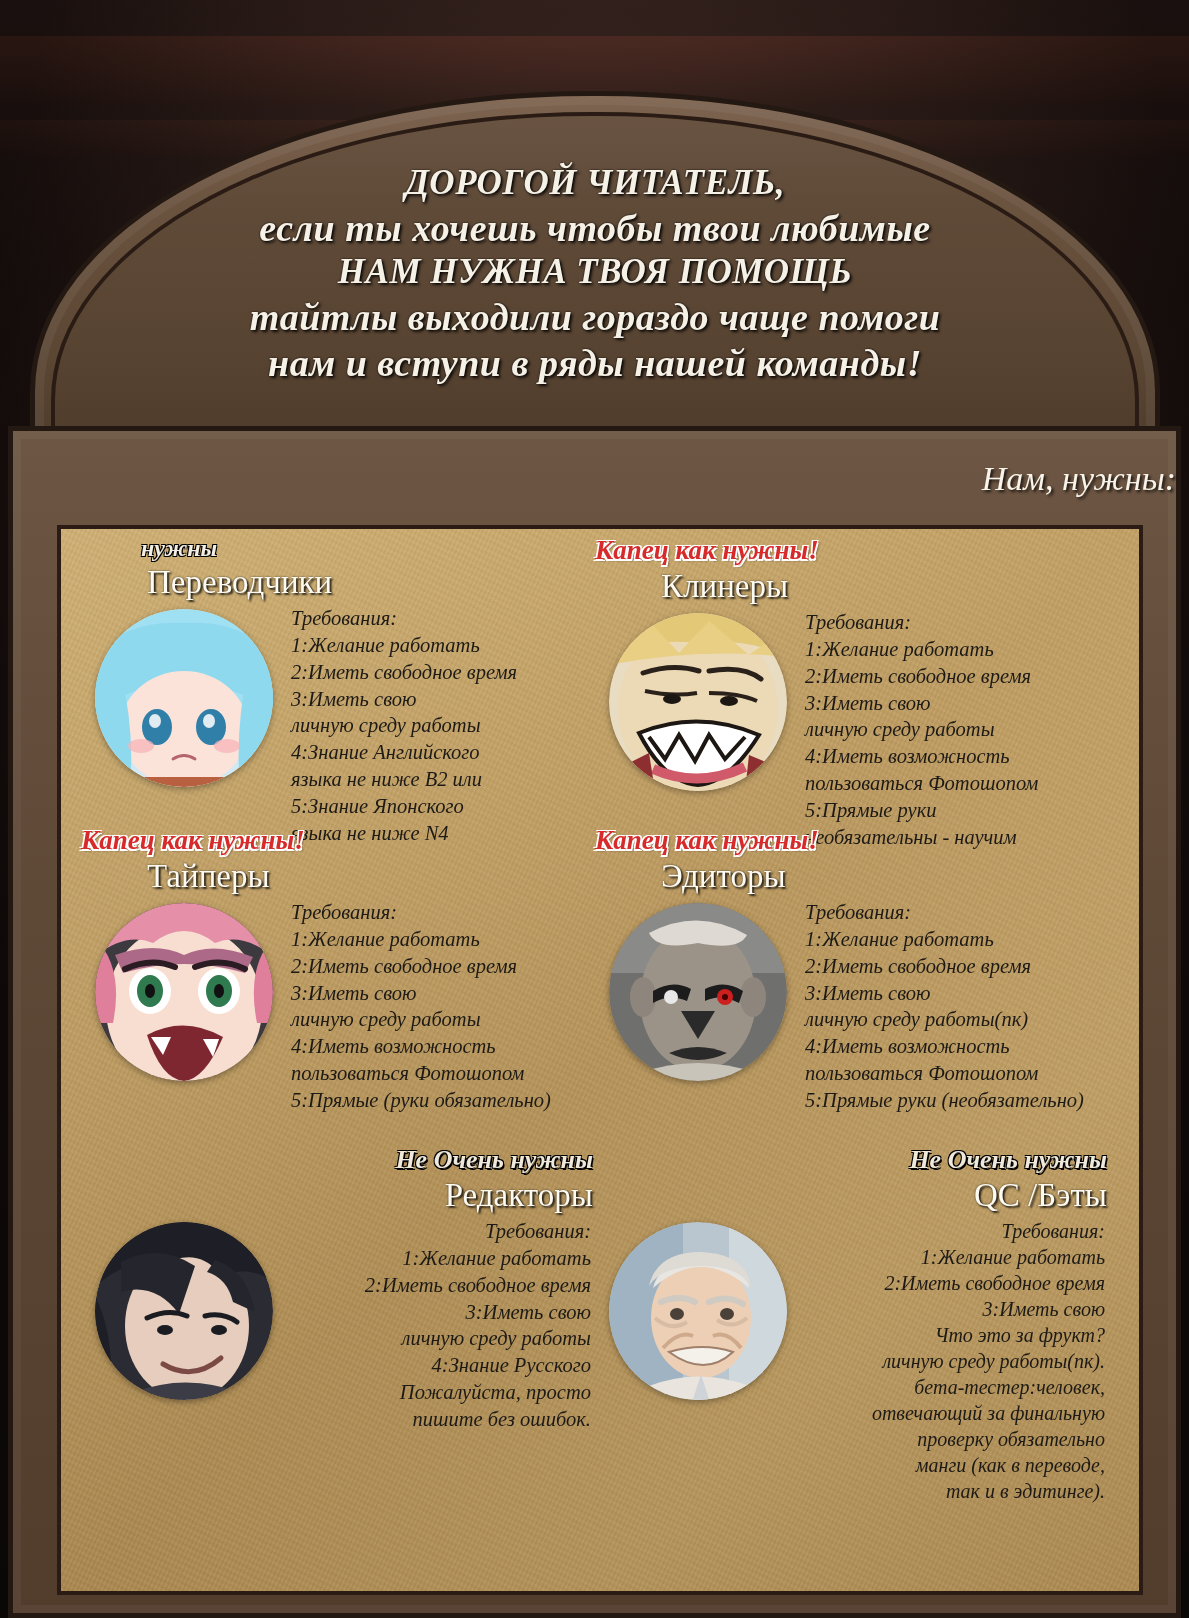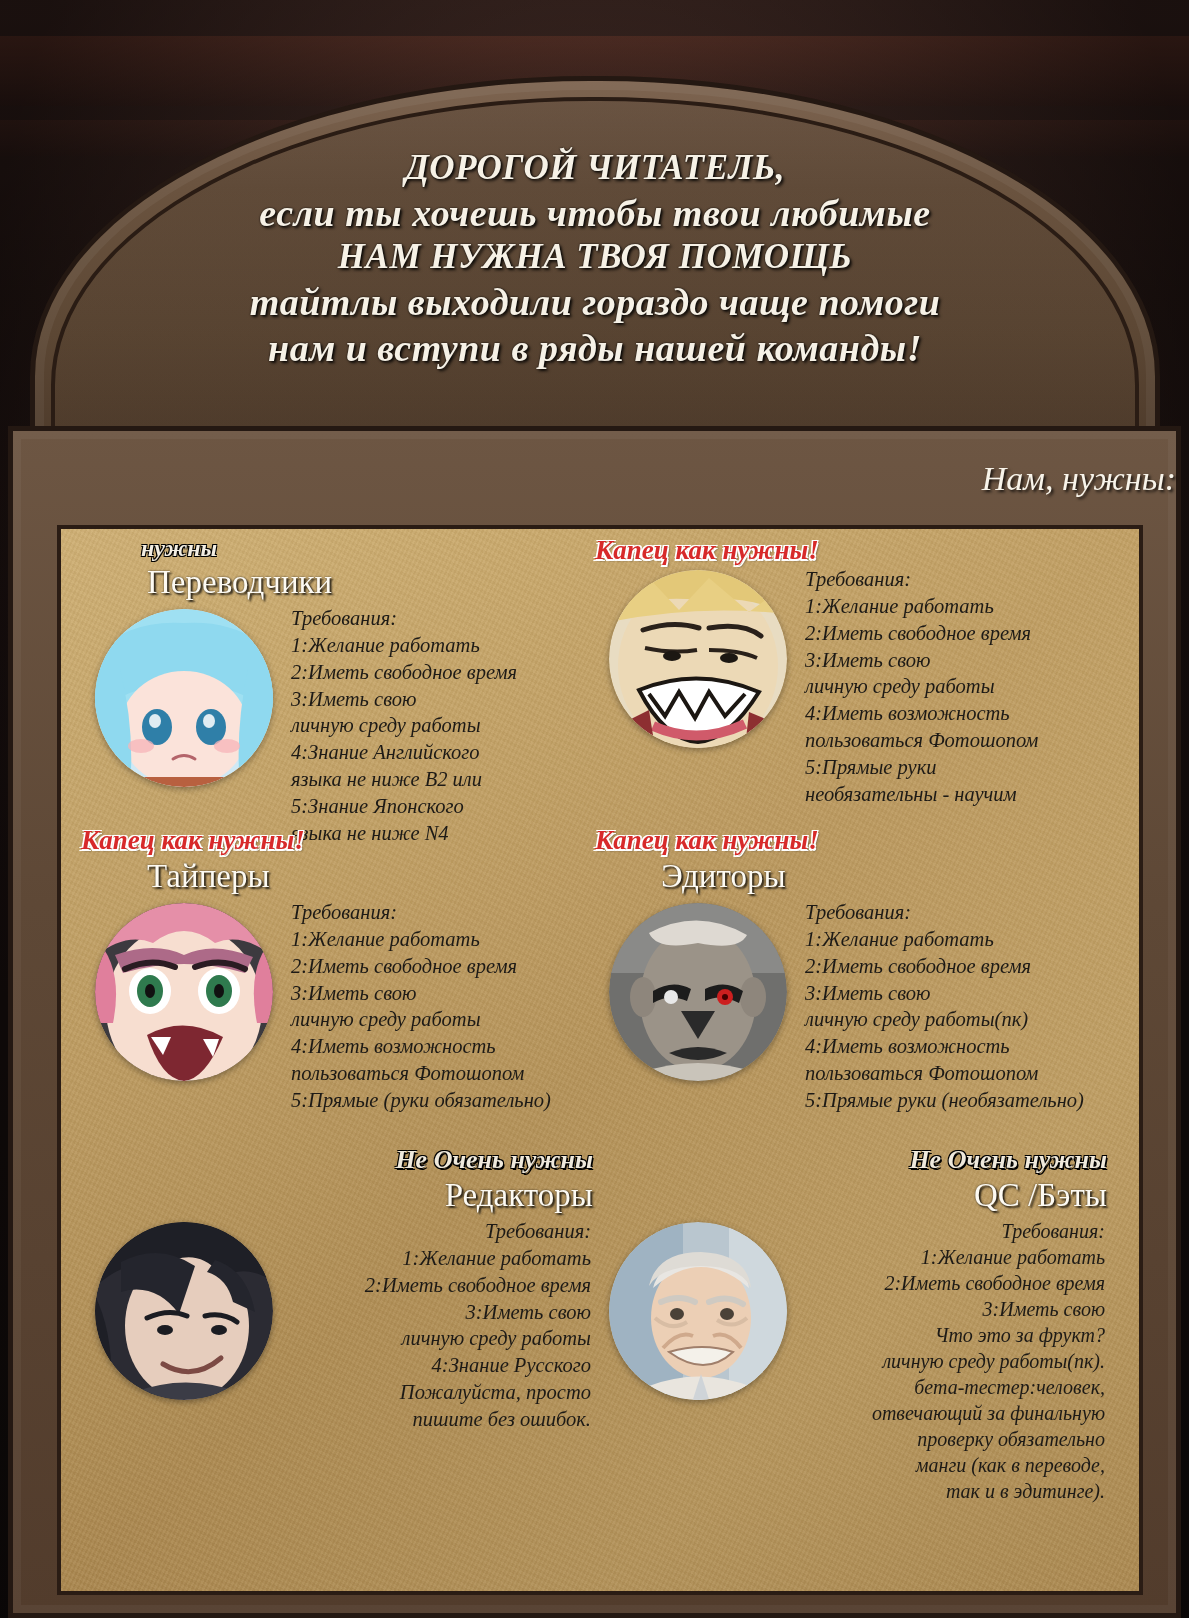--- a/index.html
+++ b/index.html
@@ -41,21 +41,21 @@
     left: 8px;
     top: 76px;
     width: 1173px;
     height: 1542px;
   }
 
   
   .arch {
     position: absolute;
     left: 22px;
-    top: 0;
+    top: 15px;
     width: 1130px;
     height: 372px;
     border-radius: 560px 560px 8px 8px / 300px 300px 8px 8px;
     background: linear-gradient(180deg, #7d6450 0%, #6a533f 30%, #5c4734 70%, #4e3b2b 100%);
     border: 5px solid #241812;
     box-sizing: border-box;
     box-shadow: inset 0 0 0 9px rgba(255,255,255,.05);
   }
   .arch-inner {
     position: absolute;
@@ -274,20 +274,21 @@
               <div>4:Знание Английского</div>
               <div>языка не ниже B2 или</div>
               <div>5:Знание Японского</div>
               <div>языка не ниже N4</div>
             </div>
           </div>
         </div>
 
         <div class="role r0 c1">
           <div class="tag red">Капец как нужны!</div>
+          <div class="role-title">Клинеры</div>
           <div class="role-body">
             <div class="avatar">
               <svg width="178" height="178" viewBox="0 0 178 178">
                 <defs>
                     <clipPath id="cp1">
                       <circle cx="89" cy="89" r="89"></circle>
                     </clipPath>
                   </defs>
                 <g clip-path="url(#cp1)">
                   <rect width="178" height="178" fill="#e8dcc2"></rect>

